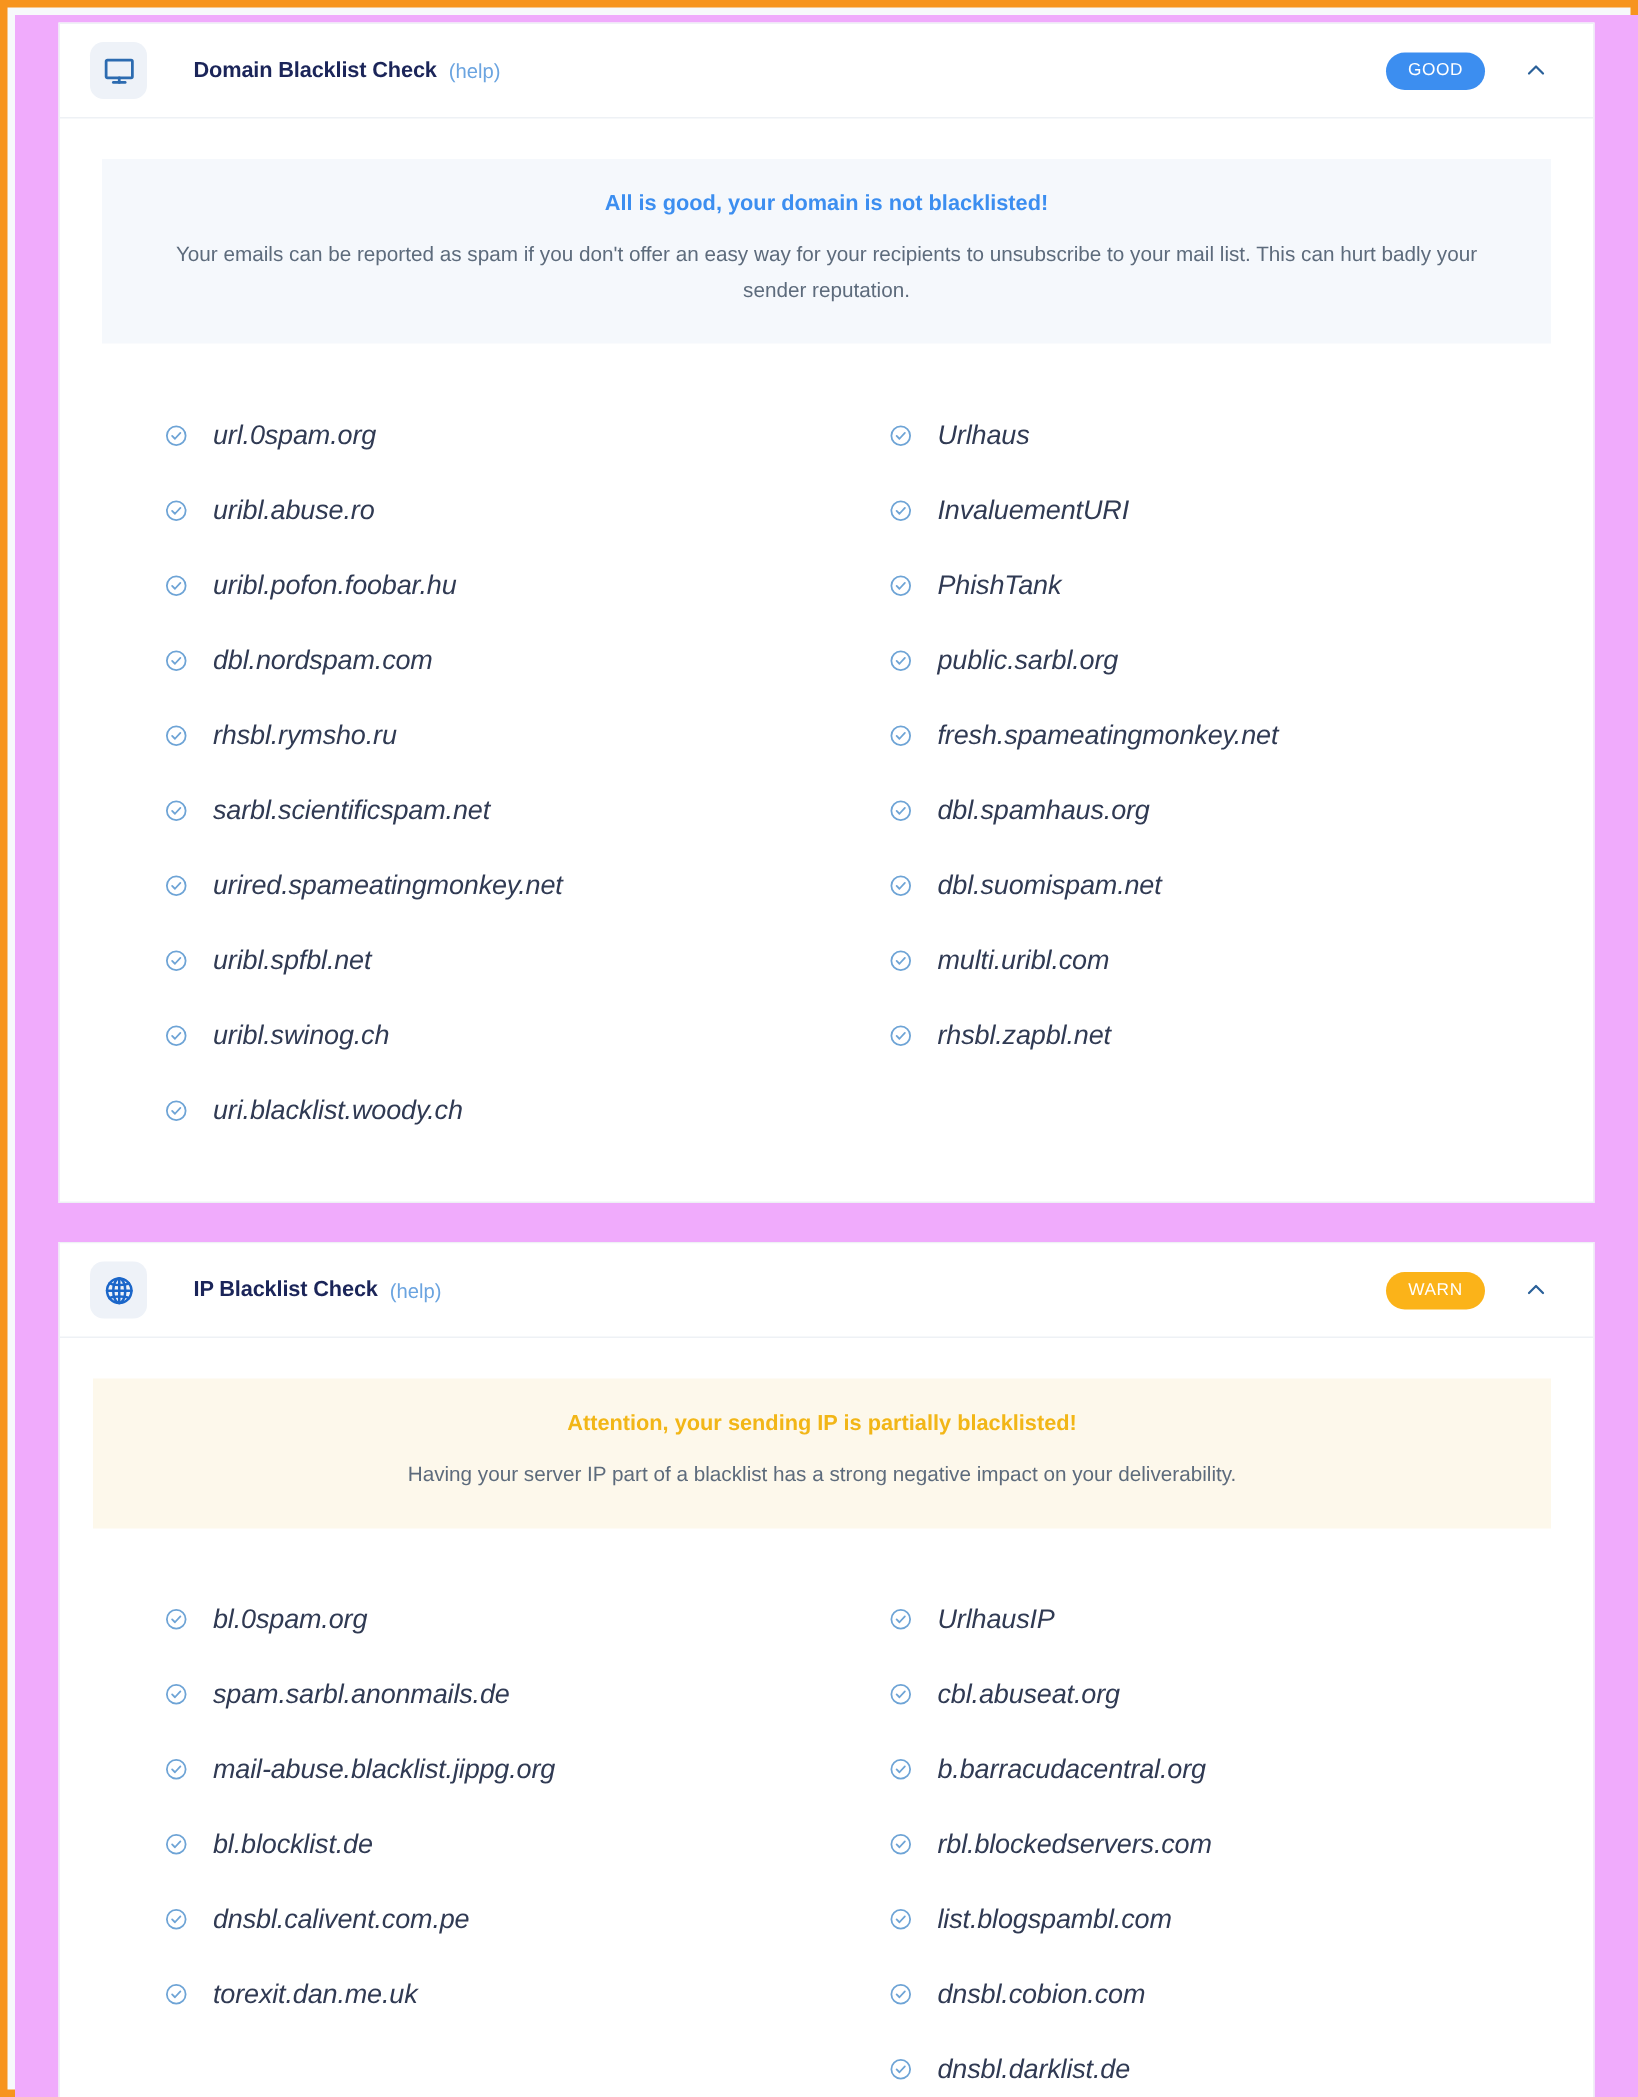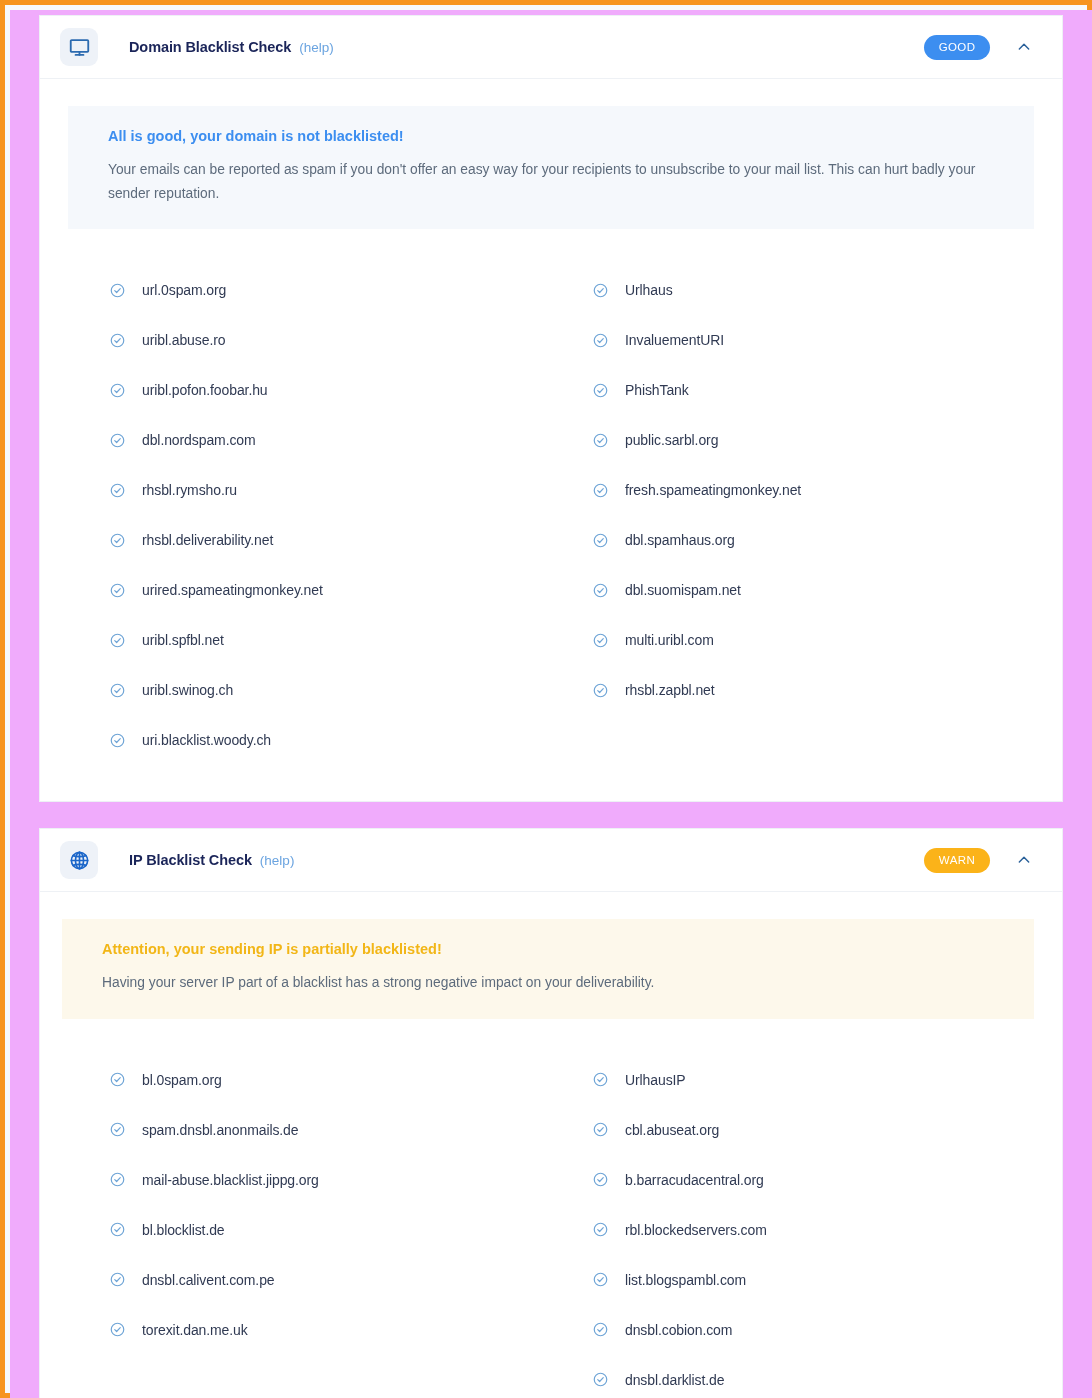--- a/index.html
+++ b/index.html
@@ -104,20 +104,21 @@
     display: flex;
     align-items: center;
     justify-content: center;
     cursor: pointer;
   }
 
   
   .banner {
     margin: 27px 28px 0 28px;
     padding: 22px 40px 24px 40px;
+    text-align: center;
   }
   .banner.info { background: #f5f8fc; }
   .banner.warning { background: #fdf8eb; margin-left: 22px; }
 
   .banner-title {
     font-size: 14.5px;
     font-weight: bold;
     margin-bottom: 14px;
   }
   .banner.info .banner-title { color: #3c8ef0; }
@@ -147,23 +148,24 @@
   }
 
   .check-icon {
     width: 15px;
     height: 15px;
     flex: 0 0 auto;
     margin-right: 17px;
   }
 
   .list-label {
-    font-size: 14px;
+    font-size: 18px;
     color: #303a53;
     letter-spacing: -0.1px;
+    font-style: italic;
   }
 
   .list-pad { height: 36px; }
 </style>
 </head>
 <body>
 
 <div class="page-frame">
   <div class="scroll-area">
 
@@ -240,21 +242,21 @@
               </span>
               <span class="list-label">rhsbl.rymsho.ru</span>
             </div>
             <div class="list-item">
               <span style="display: inline-flex;">
                 <svg class="check-icon" viewBox="0 0 24 24" fill="none" stroke="#6ea4d6" stroke-width="1.9" stroke-linecap="round" stroke-linejoin="round">
                   <circle cx="12" cy="12" r="10"></circle>
                   <polyline points="7.6,12.2 10.6,15.2 16.4,9"></polyline>
                 </svg>
               </span>
-              <span class="list-label">rhsbl.deliverability.net</span>
+              <span class="list-label">sarbl.scientificspam.net</span>
             </div>
             <div class="list-item">
               <span style="display: inline-flex;">
                 <svg class="check-icon" viewBox="0 0 24 24" fill="none" stroke="#6ea4d6" stroke-width="1.9" stroke-linecap="round" stroke-linejoin="round">
                   <circle cx="12" cy="12" r="10"></circle>
                   <polyline points="7.6,12.2 10.6,15.2 16.4,9"></polyline>
                 </svg>
               </span>
               <span class="list-label">urired.spameatingmonkey.net</span>
             </div>
@@ -413,21 +415,21 @@
               </span>
               <span class="list-label">bl.0spam.org</span>
             </div>
             <div class="list-item">
               <span style="display: inline-flex;">
                 <svg class="check-icon" viewBox="0 0 24 24" fill="none" stroke="#6ea4d6" stroke-width="1.9" stroke-linecap="round" stroke-linejoin="round">
                   <circle cx="12" cy="12" r="10"></circle>
                   <polyline points="7.6,12.2 10.6,15.2 16.4,9"></polyline>
                 </svg>
               </span>
-              <span class="list-label">spam.dnsbl.anonmails.de</span>
+              <span class="list-label">spam.sarbl.anonmails.de</span>
             </div>
             <div class="list-item">
               <span style="display: inline-flex;">
                 <svg class="check-icon" viewBox="0 0 24 24" fill="none" stroke="#6ea4d6" stroke-width="1.9" stroke-linecap="round" stroke-linejoin="round">
                   <circle cx="12" cy="12" r="10"></circle>
                   <polyline points="7.6,12.2 10.6,15.2 16.4,9"></polyline>
                 </svg>
               </span>
               <span class="list-label">mail-abuse.blacklist.jippg.org</span>
             </div>

